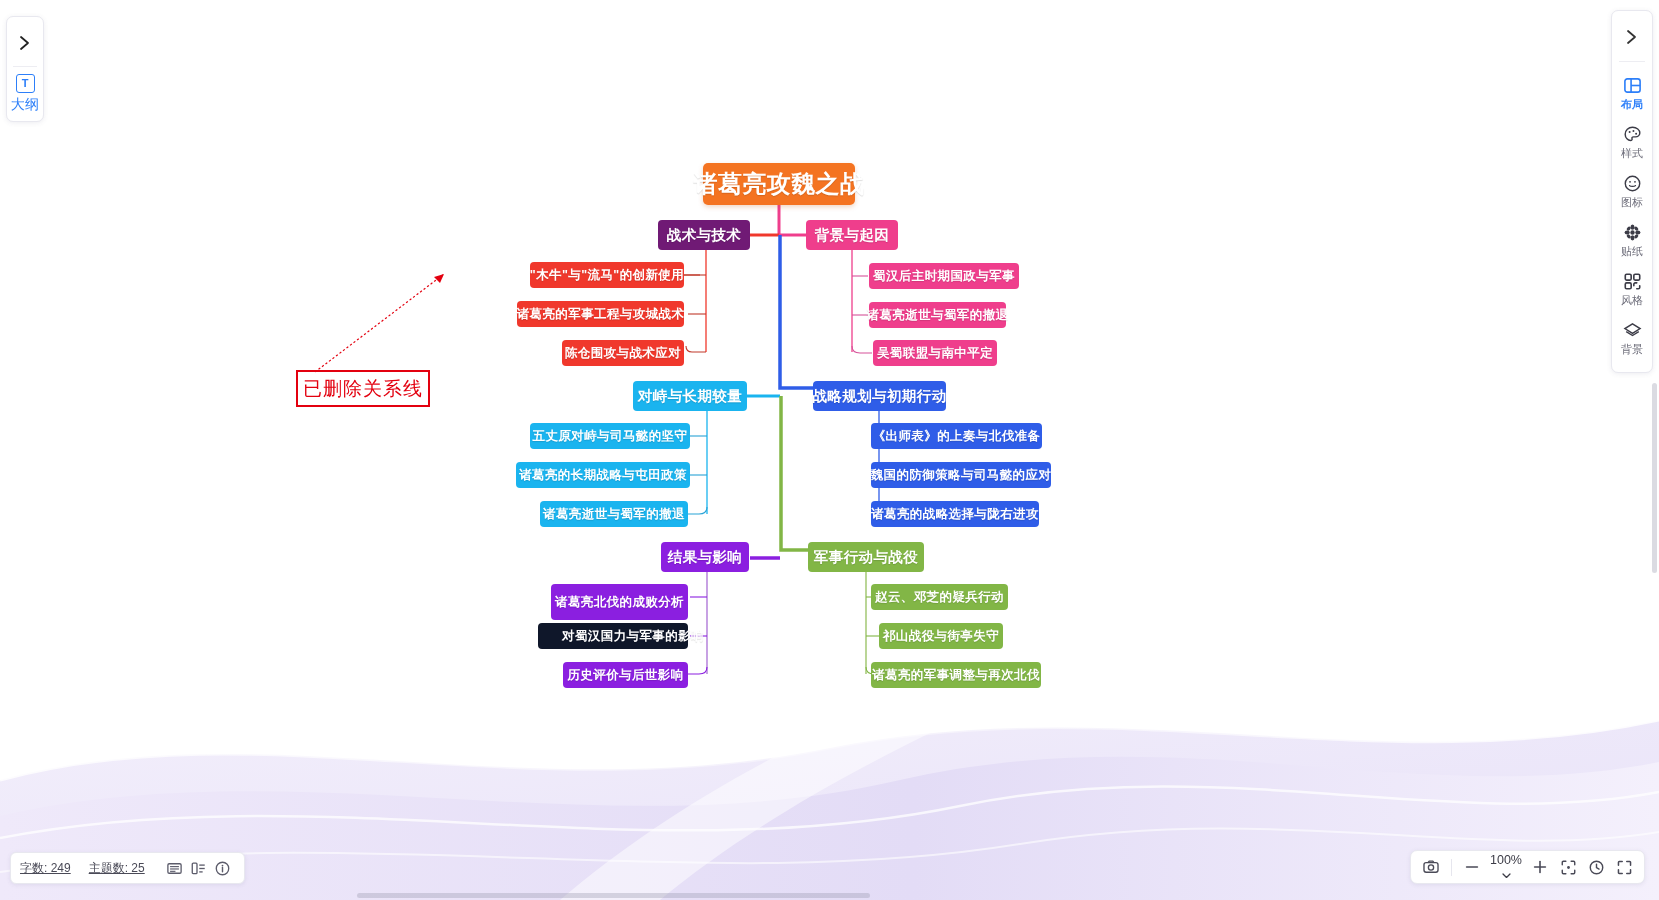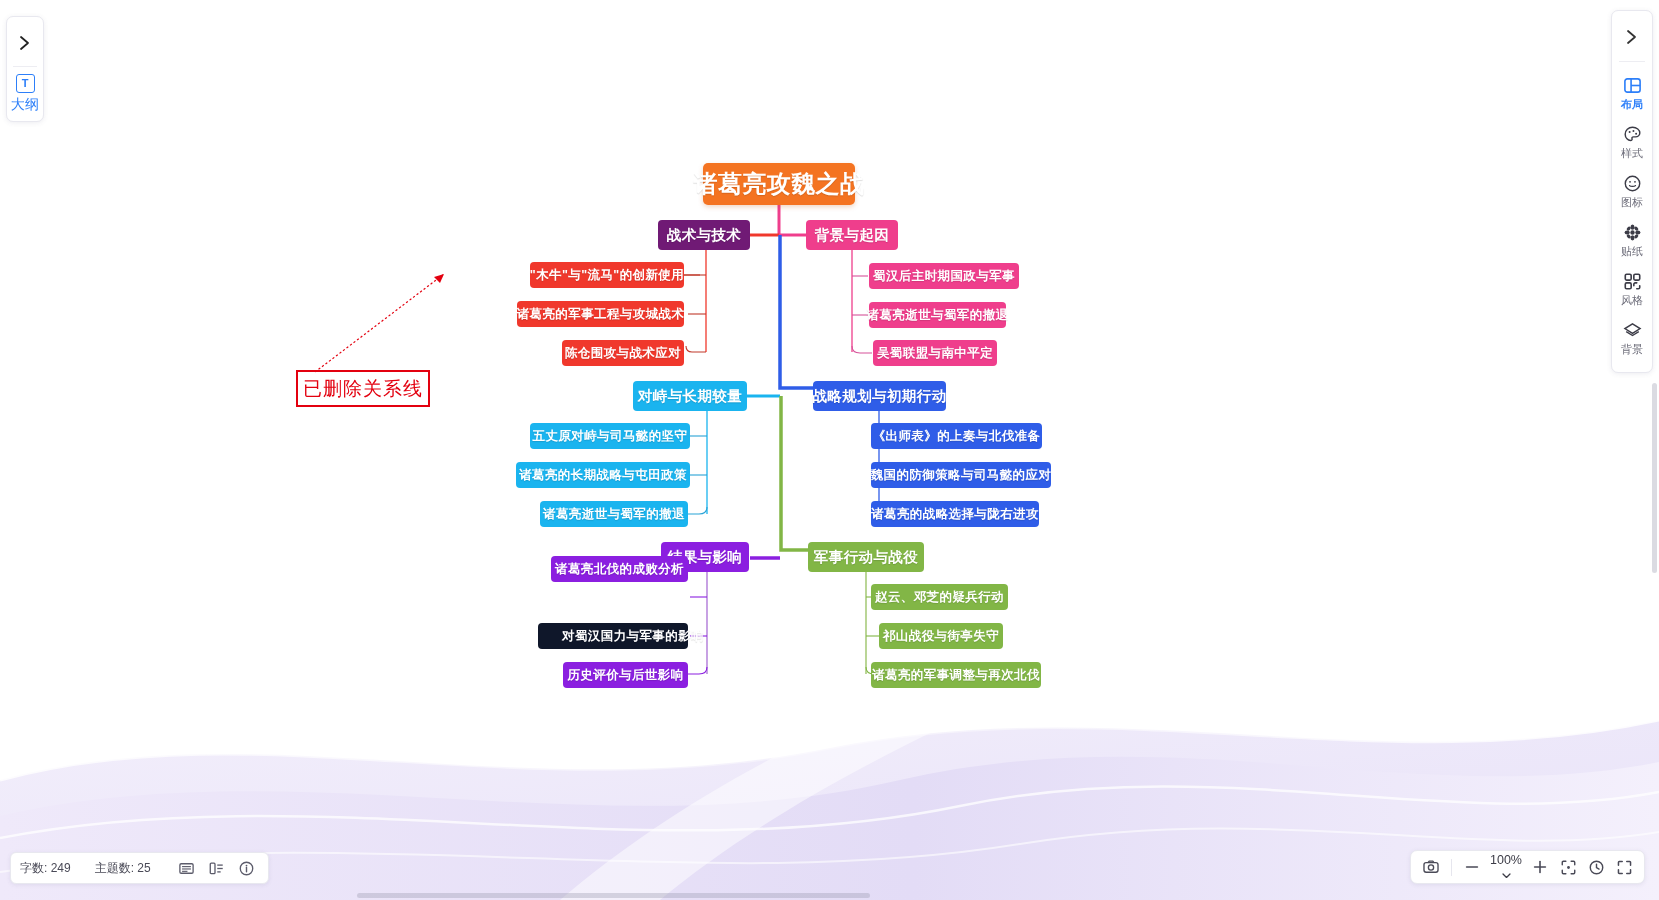--- a/index.html
+++ b/index.html
@@ -103,27 +103,27 @@
     font-size: 19px;
     display:flex; align-items:center; justify-content:center;
     background: rgba(255,255,255,.55);
     letter-spacing: 1px;
   }
 
   
   #status-bar {
     position:absolute; left: 10px; bottom: 16px;
     height: 30px;
-    display:flex; align-items:center; gap: 6px;
+    display:flex; align-items:center; gap: 0px;
     background: #ffffff;
     border: 1px solid #e8e8ef;
     border-radius: 6px;
     box-shadow: 0 1px 4px rgba(80,80,120,.10);
     padding: 0 9px;
-    font-size: 12px; color: #4a4a57;
+    font-size: 12px; color: #4a4a57; text-decoration: underline;
   }
   #status-bar .sb-text { margin-right: 18px; white-space:nowrap; }
   #status-bar .sb-ico {
     width: 24px; height:24px; display:flex; align-items:center; justify-content:center;
     color:#5c5c6b; cursor:pointer;
   }
 
   
   #zoom-bar {
     position:absolute; right: 14px; bottom: 16px;
@@ -284,21 +284,21 @@
     <div class="node lvl2" style="left:871px; top:462px; width:180px; height:26px; background:#2f5de8;">
       <span>魏国的防御策略与司马懿的应对</span>
     </div>
     <div class="node lvl2" style="left:871px; top:501px; width:168px; height:26px; background:#2f5de8;">
       <span>诸葛亮的战略选择与陇右进攻</span>
     </div>
 
     <div class="node lvl1" style="left:661px; top:542px; width:88px; height:30px; background:#8b1fe0;">
       <span>结果与影响</span>
     </div>
-    <div class="node lvl2" style="left:551px; top:556px; width:137px; height:26px; background:#8b1fe0;">
+    <div class="node lvl2" style="left:551px; top:584px; width:137px; height:36px; background:#8b1fe0;">
       <span>诸葛亮北伐的成败分析</span>
     </div>
     <div class="node lvl2" style="left:538px; top:623px; width:150px; height:26px; background:#0f172a;padding-left:40px;">
       <span>对蜀汉国力与军事的影响</span>
     </div>
     <div class="node lvl2" style="left:563px; top:662px; width:125px; height:26px; background:#8b1fe0;">
       <span>历史评价与后世影响</span>
     </div>
 
     <div class="node lvl1" style="left:808px; top:542px; width:116px; height:30px; background:#82b646;">

